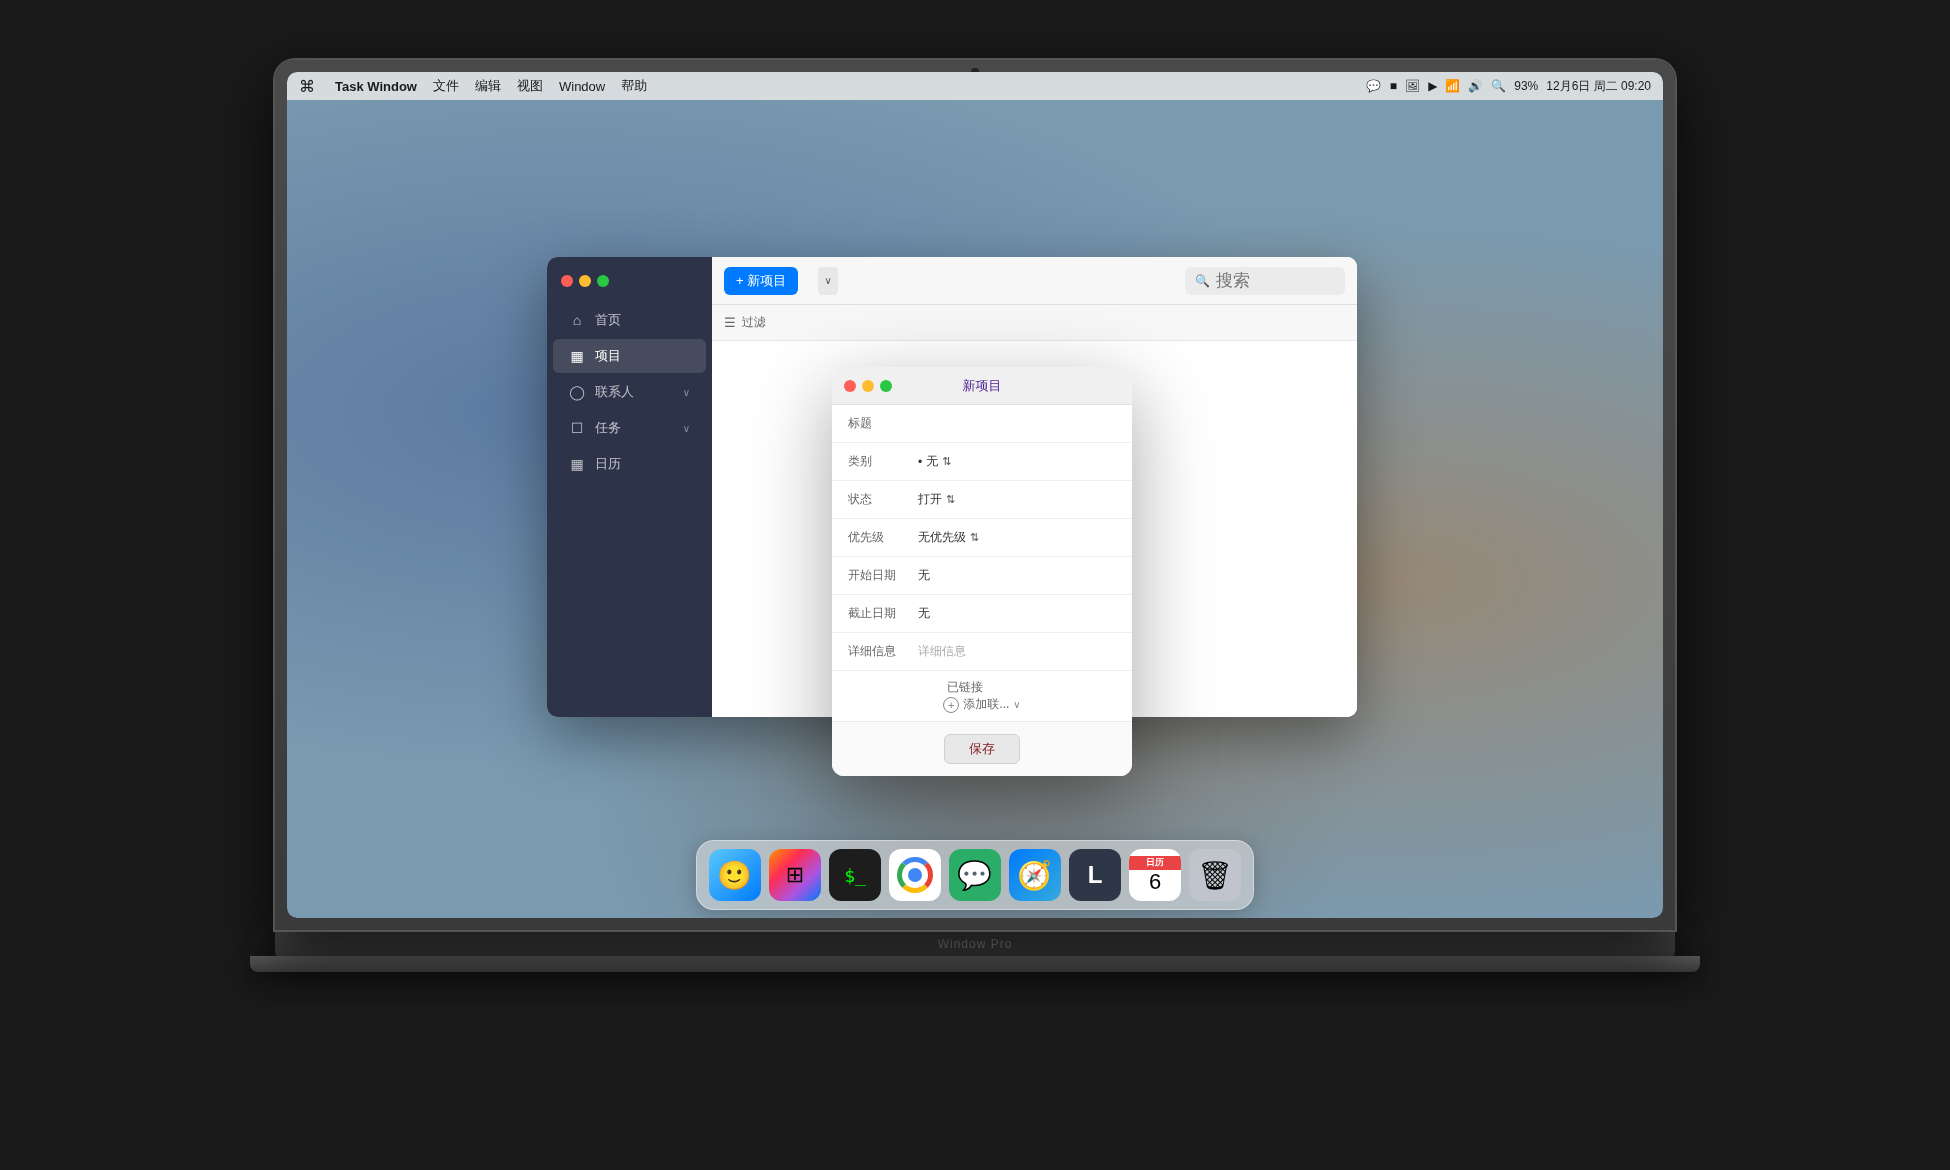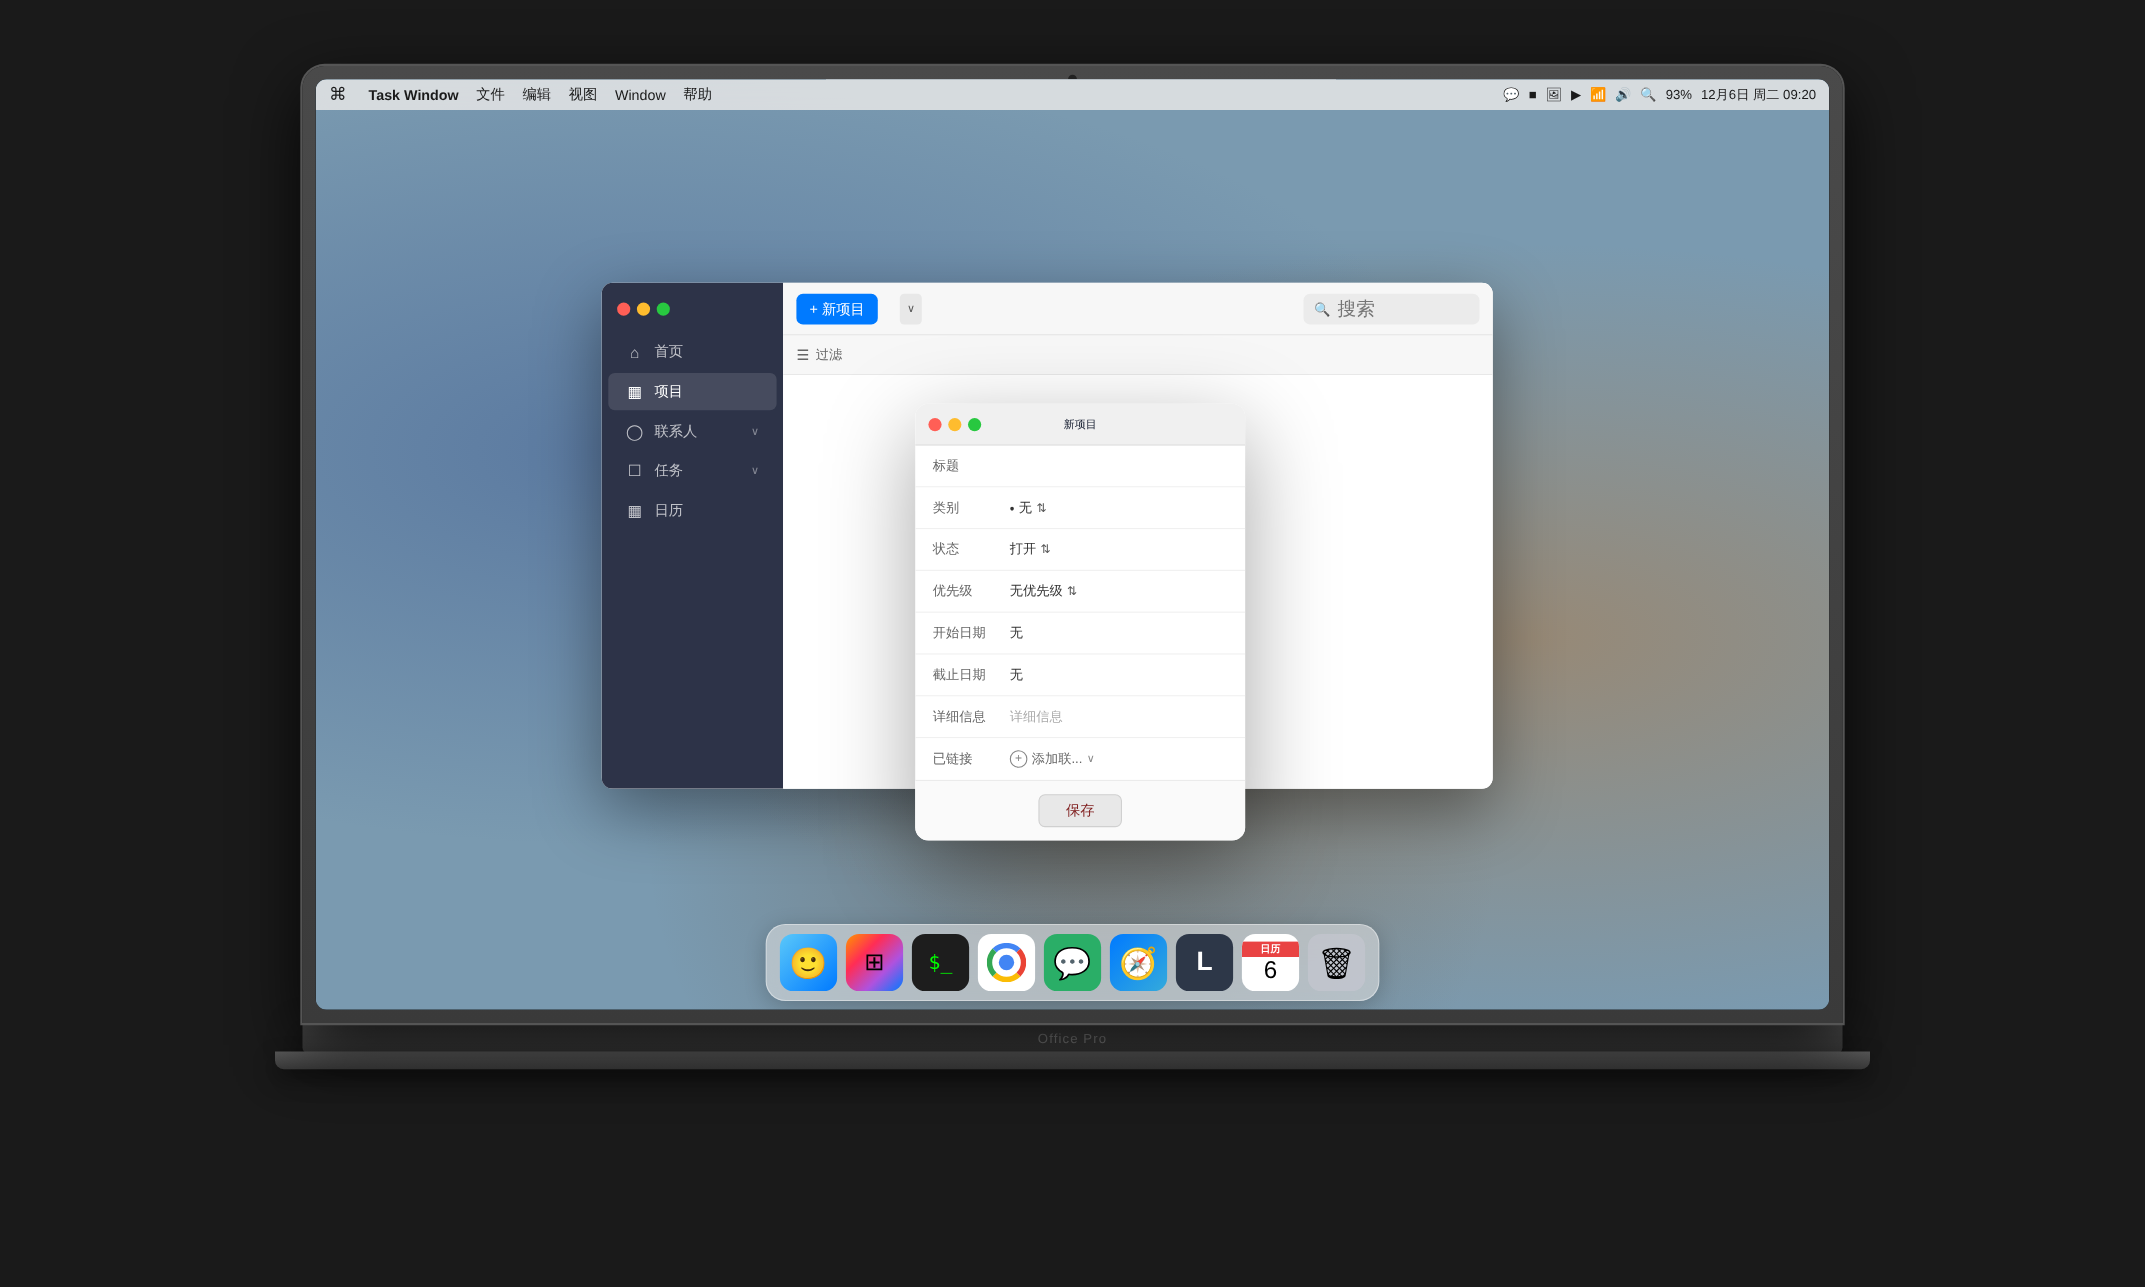--- a/index.html
+++ b/index.html
@@ -311,39 +311,40 @@
     }
 
     .dialog-traffic-lights {
       position: absolute;
       left: 12px;
       display: flex;
       gap: 6px;
     }
 
     .dialog-title {
-      font-size: 10px;
+      font-size: 13px;
       font-weight: 500;
-      color: #0f172a;
+      color: #4c1d95;
     }
 
     .dialog-body {
       padding: 0;
     }
 
     .dialog-row {
       display: flex;
       align-items: center;
       padding: 8px 16px;
       border-bottom: 1px solid #f0f0f0;
       min-height: 38px;
     }
 
     .dialog-row:last-child {
       border-bottom: none;
+      flex-direction: column;
     }
 
     .dialog-label {
       width: 70px;
       font-size: 12px;
       color: #666;
       flex-shrink: 0;
     }
 
     .dialog-value {
@@ -711,16 +712,16 @@
           <div class="dock-icon dock-trash" title="Trash">
             <span style="font-size:28px">🗑</span>
           </div>
         </div>
       </div>
 
     </div>
   </div>
 
   <div class="macbook-bottom">
-    <span class="macbook-label">Office Pro</span>
+    <span class="macbook-label">Window Pro</span>
   </div>
   <div class="macbook-hinge"></div>
 </div>
 
 </body></html>

